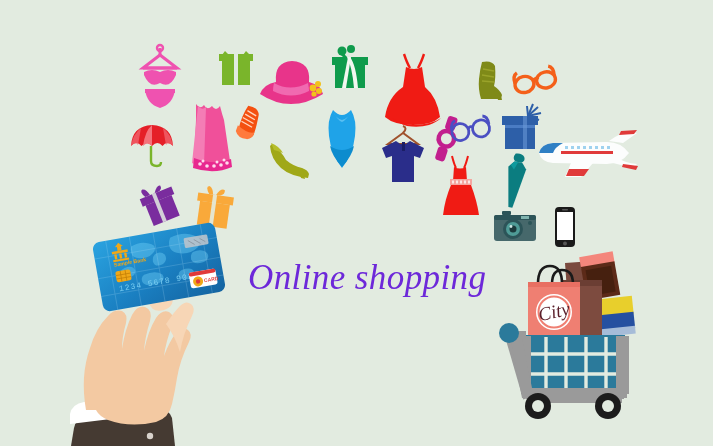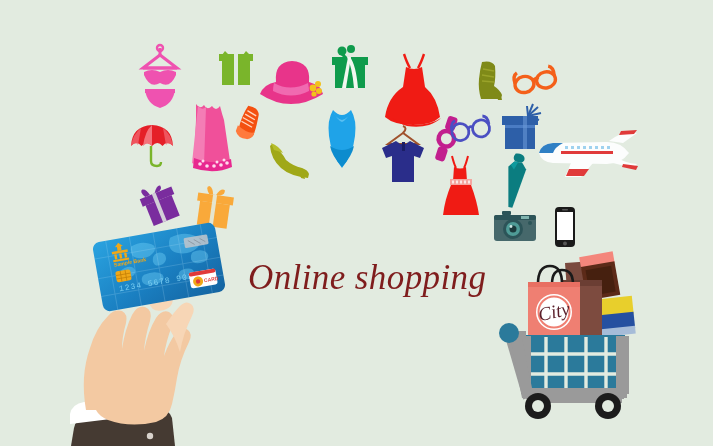--- a/index.html
+++ b/index.html
@@ -17,21 +17,21 @@
   }
   .item{position:absolute;}
   .headline{
     position:absolute;
     left:248px; top:258px;
     width:230px;
     font-family:"Liberation Serif", serif;
     font-style:italic;
     font-size:35px;
     letter-spacing:.4px;
-    color:#7f1d1d;
+    color:#6d28d9;
     white-space:nowrap;
   }
   svg{display:block;overflow:visible;}
 </style>
 </head>
 <body>
 
 <div id="stage">
 
   <div class="item" style="left:134px;top:44px">

